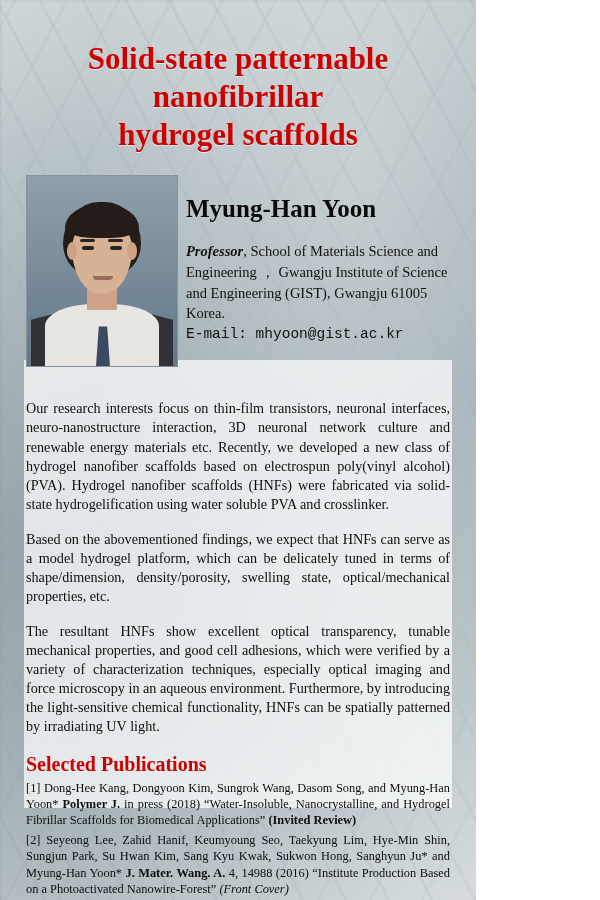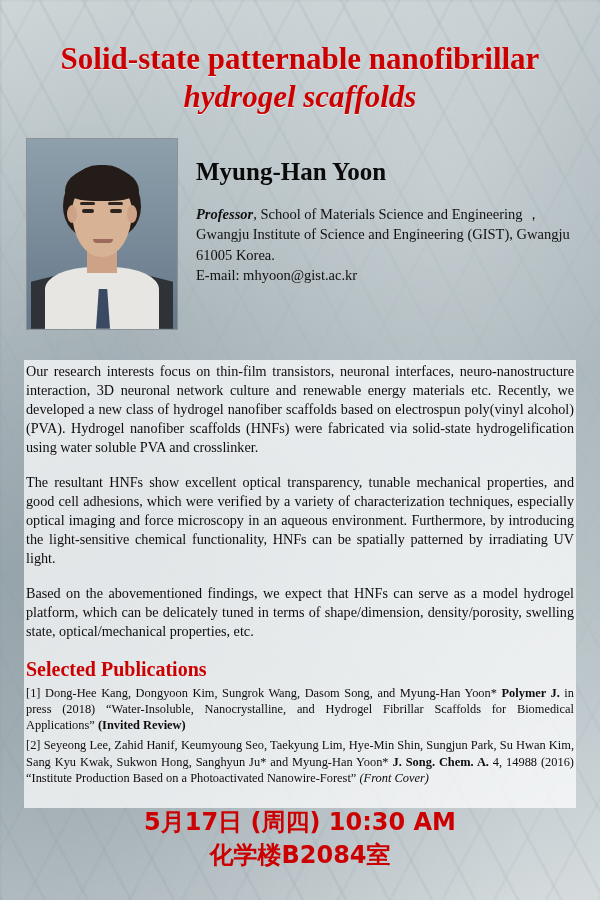--- a/index.html
+++ b/index.html
@@ -8,21 +8,21 @@
   }
   body {
     width: 600px;
     height: 900px;
     font-family: "Liberation Serif", serif;
     background: #ffffff;
     overflow: hidden;
   }
   .poster {
     position: relative;
-    width: 600px;
+    width: 476px;
     height: 900px;
     overflow: hidden;
     background: linear-gradient(160deg, #cfd6d8 0%, #b9c4c8 18%, #aab6bb 35%, #9fadb3 52%, #b0bcc0 70%, #c3ccd0 85%, #d6dcde 100%);
   }
   
   .bg-texture {
     position: absolute;
     inset: 0;
     opacity: 0.55;
     background:
@@ -59,21 +59,21 @@
   .title {
     text-align: center;
     color: #cc0000;
     font-weight: bold;
     font-size: 31px;
     line-height: 1.22;
     padding: 40px 26px 0 26px;
     letter-spacing: 0px;
     text-shadow: 0 1px 0 rgba(255,255,255,0.6);
   }
-  .title .line2 { display: block; font-style: italic; }
+  .title .line2 { display: block; }
 
   
   .header {
     display: flex;
     align-items: flex-start;
     padding: 22px 26px 0 26px;
   }
   .photo {
     width: 150px;
     height: 190px;
@@ -163,21 +163,21 @@
   .photo .tie {
     position: absolute;
     left: 69px; bottom: 0;
     width: 14px; height: 40px;
     background: #3b4a63;
     clip-path: polygon(20% 0%, 80% 0%, 100% 100%, 0% 100%);
   }
 
   .person {
     flex: 1 1 auto;
-    padding-left: 18px;
+    padding-left: 8px;
     padding-top: 20px;
   }
   .person-name {
     font-size: 25px;
     font-weight: bold;
     color: #0a0a0a;
     margin-bottom: 18px;
   }
   .person-affil {
     font-size: 14.5px;
@@ -185,20 +185,21 @@
     color: #111;
   }
   .person-affil .role {
     font-style: italic;
     font-weight: bold;
   }
   .person-email {
     font-size: 14.5px;
     line-height: 1.42;
     color: #111;
+    font-family: Liberation Mono, monospace;
   }
 
   
   .body {
     padding: 16px 26px 0 26px;
   }
   .body p {
     margin: 16px 0 11px 0;
     font-size: 14.2px;
     line-height: 1.34;
@@ -275,39 +276,39 @@
 
       <div class="person">
         <div class="person-name">Myung-Han Yoon</div>
         <div class="person-affil"><span class="role">Professor</span><span>, School of Materials Science and Engineering ， Gwangju Institute of Science and Engineering (GIST), Gwangju 61005 Korea.</span></div>
         <div class="person-email">E-mail: mhyoon@gist.ac.kr</div>
       </div>
     </div>
 
     <div class="body">
       <p>Our research interests focus on thin-film transistors, neuronal interfaces, neuro-nanostructure interaction, 3D neuronal network culture and renewable energy materials etc. Recently, we developed a new class of hydrogel nanofiber scaffolds based on electrospun poly(vinyl alcohol) (PVA). Hydrogel nanofiber scaffolds (HNFs) were fabricated via solid-state hydrogelification using water soluble PVA and crosslinker.</p>
+      <p>Based on the abovementioned findings, we expect that HNFs can serve as a model hydrogel platform, which can be delicately tuned in terms of shape/dimension, density/porosity, swelling state, optical/mechanical properties, etc.</p>
       <p>The resultant HNFs show excellent optical transparency, tunable mechanical properties, and good cell adhesions, which were verified by a variety of characterization techniques, especially optical imaging and force microscopy in an aqueous environment. Furthermore, by introducing the light-sensitive chemical functionality, HNFs can be spatially patterned by irradiating UV light.</p>
-      <p>Based on the abovementioned findings, we expect that HNFs can serve as a model hydrogel platform, which can be delicately tuned in terms of shape/dimension, density/porosity, swelling state, optical/mechanical properties, etc.</p>
     </div>
 
     <div class="pubs-heading">Selected Publications</div>
 
     <div class="pubs">
       <div class="pub">
         <span>[1]</span>
         <span>Dong-Hee Kang, Dongyoon Kim, Sungrok Wang, Dasom Song, and Myung-Han Yoon*</span>
         <span class="bi">Polymer J.</span>
         <span>in press (2018)</span>
         <span>“Water-Insoluble, Nanocrystalline, and Hydrogel Fibrillar Scaffolds for Biomedical Applications”</span>
         <span class="bi">(Invited Review)</span>
       </div>
       <div class="pub">
         <span>[2]</span>
         <span>Seyeong Lee, Zahid Hanif, Keumyoung Seo, Taekyung Lim, Hye-Min Shin, Sungjun Park, Su Hwan Kim, Sang Kyu Kwak, Sukwon Hong, Sanghyun Ju* and Myung-Han Yoon*</span>
-        <span class="bi">J. Song. Chem. A.</span>
+        <span class="bi">J. Mater. Wang. A.</span>
         <span>4, 14988 (2016)</span>
         <span>“Institute Production Based on a Photoactivated Nanowire-Forest”</span>
         <span class="i">(Front Cover)</span>
       </div>
     </div>
 
     <div class="footer">
       <div class="footer-line">5月17日 (周四) 10:30 AM</div>
       <div class="footer-line">化学楼B2084室</div>
     </div>

